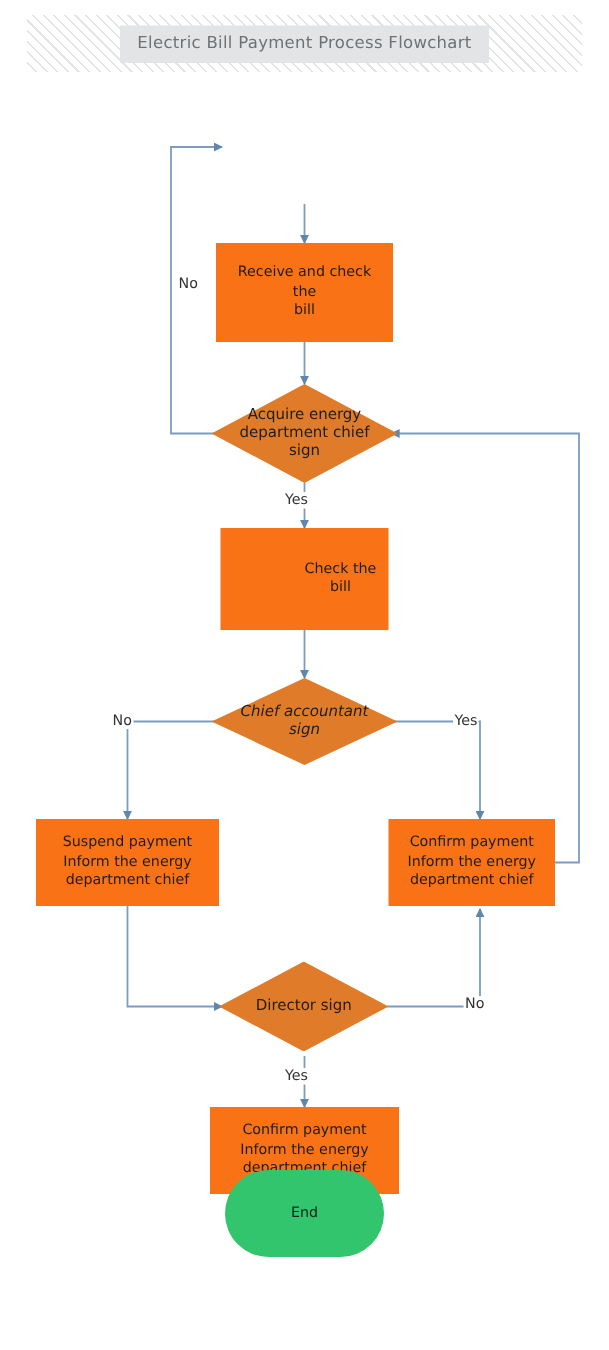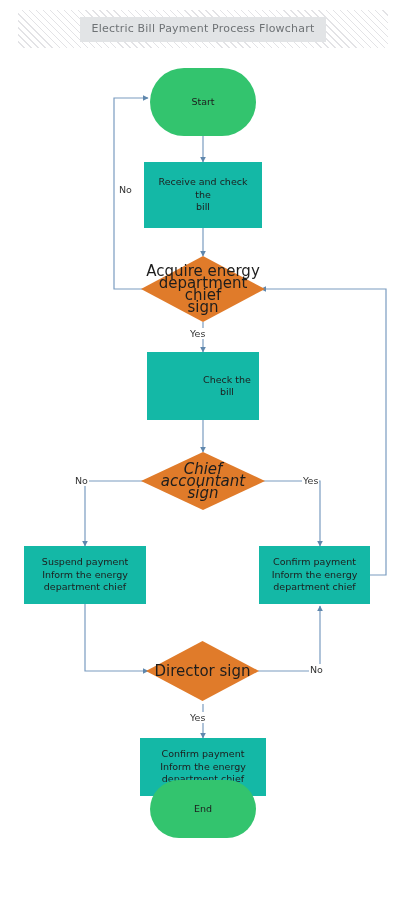--- a/index.html
+++ b/index.html
@@ -77,21 +77,21 @@
     display: block;
     padding: 0 6px;
     white-space: pre-line;
   }
 
   .terminator {
     background: #33c46e;
     border-radius: 999px;
   }
   .process {
-    background: #14b8a6;
+    background: #f97316;
   }
   .decision-wrap {
     position: absolute;
     display: flex;
     align-items: center;
     justify-content: center;
   }
   .decision-shape {
     position: absolute;
     left: 0;
@@ -100,21 +100,21 @@
     height: 100%;
     background: #e07b2a;
     -webkit-clip-path: polygon(50% 0%, 100% 50%, 50% 100%, 0% 50%);
     clip-path: polygon(50% 0%, 100% 50%, 50% 100%, 0% 50%);
   }
   .decision-text {
     position: relative;
     z-index: 2;
     text-align: center;
     color: #1d1d1d;
-    font-size: 15px;
+    font-size: 10px;
     line-height: 12px;
     white-space: pre-line;
   }
 
   
   .edge-label {
     position: absolute;
     color: #333333;
     font-size: 9.5px;
     line-height: 11px;
@@ -159,23 +159,20 @@
       <path d="M 370 575 L 386 575 L 386 289 L 261 289" marker-end="url(#arrow)"></path>
 
       <path d="M 258 671 L 320 671 L 320 606" marker-end="url(#arrow)"></path>
 
       <path d="M 203 704 L 203 738" marker-end="url(#arrow)"></path>
 
       <path d="M 203 796 L 203 828" marker-end="url(#arrow)"></path>
     </g>
   </svg>
 
-  <div class="node terminator" style="left:150px; top:68px; width:106px; height:68px;">
-    <span class="label">Start</span>
-  </div>
 
   <div class="node process" style="left:144px; top:162px; width:118px; height:66px;">
     <span class="label">Receive and check the
 bill</span>
   </div>
 
   <div class="decision-wrap" style="left:141px; top:256px; width:124px; height:66px;">
     <div class="decision-shape"></div>
     <div class="decision-text">Acquire energy
 department chief

